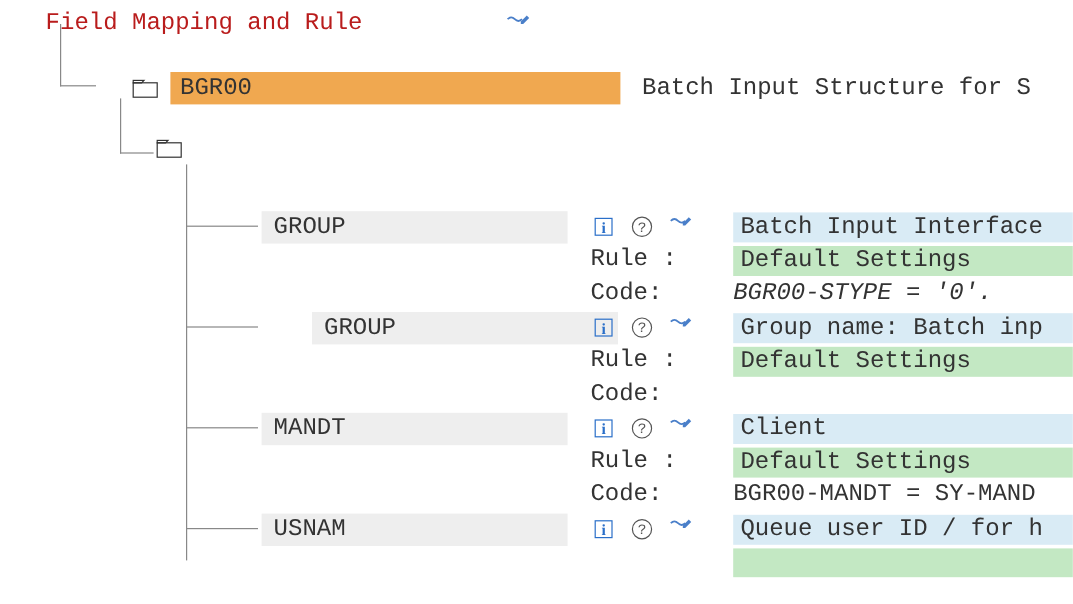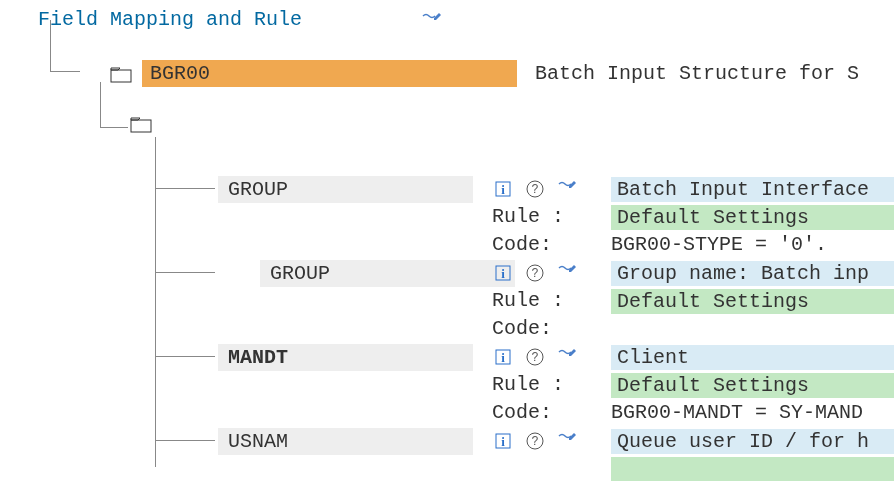--- a/index.html
+++ b/index.html
@@ -18,21 +18,21 @@
       position: relative;
     }
     .tree-root {
       position: relative;
       padding-top: 8px;
     }
     .root-label {
       position: absolute;
       top: 8px;
       left: 38px;
-      color: #0369a1;
+      color: #b91c1c;
     }
     .root-edit-icon {
       position: absolute;
       top: 12px;
       left: 420px;
       cursor: pointer;
     }
     
     .vline {
       position: absolute;
@@ -206,21 +206,21 @@
       <svg width="20" height="18" viewBox="0 0 20 18">
           <path d="M2 4 Q5 1 8 4 Q11 7 14 4" stroke="#4a7fc9" stroke-width="1.5" fill="none"></path>
           <path d="M12 6 L17 1 L19 3 L14 8 L12 8 Z" fill="#4a7fc9"></path>
         </svg>
     </span>
   </div>
   <div class="field-desc" style="top:177px; left:611px; width:290px;">Batch Input Interface</div>
   <div class="rule-label" style="top:205px; left:492px;">Rule :</div>
   <div class="rule-value" style="top:205px; left:611px; width:290px;">Default Settings</div>
   <div class="code-label" style="top:233px; left:492px;">Code:</div>
-  <div class="code-value" style="top:233px; left:611px;">BGR00-STYPE = '0'.</div>
+  <div class="code-value" style="top:233px; left:611px;font-style:italic;">BGR00-STYPE = '0'.</div>
 
   <div class="hline" style="top:272px; left:155px; width:60px;"></div>
   <div class="field-row" style="top:260px; left:234px;padding-left:26px;">
     <span class="field-name-box">GROUP</span>
   </div>
   <div class="icon-group" style="top:262px; left:492px;">
     <span class="icon-btn">
       <svg width="18" height="18" viewBox="0 0 18 18">
           <rect x="2" y="2" width="14" height="14" stroke="#2a6fc9" fill="none"></rect>
           <text x="9" y="14" text-anchor="middle" font-size="13" fill="#2a6fc9" font-family="serif" font-weight="bold">i</text>
@@ -238,21 +238,21 @@
           <path d="M12 6 L17 1 L19 3 L14 8 L12 8 Z" fill="#4a7fc9"></path>
         </svg>
     </span>
   </div>
   <div class="field-desc" style="top:261px; left:611px; width:290px;">Group name: Batch inp</div>
   <div class="rule-label" style="top:289px; left:492px;">Rule :</div>
   <div class="rule-value" style="top:289px; left:611px; width:290px;">Default Settings</div>
   <div class="code-label" style="top:317px; left:492px;">Code:</div>
 
   <div class="hline" style="top:356px; left:155px; width:60px;"></div>
-  <div class="field-row" style="top:344px; left:218px;font-weight:bold;">
+  <div class="field-row" style="top:344px; left:218px;">
     <span class="field-name-box">MANDT</span>
   </div>
   <div class="icon-group" style="top:346px; left:492px;">
     <span class="icon-btn">
       <svg width="18" height="18" viewBox="0 0 18 18">
           <rect x="2" y="2" width="14" height="14" stroke="#2a6fc9" fill="none"></rect>
           <text x="9" y="14" text-anchor="middle" font-size="13" fill="#2a6fc9" font-family="serif" font-weight="bold">i</text>
         </svg>
     </span>
     <span class="icon-btn">

